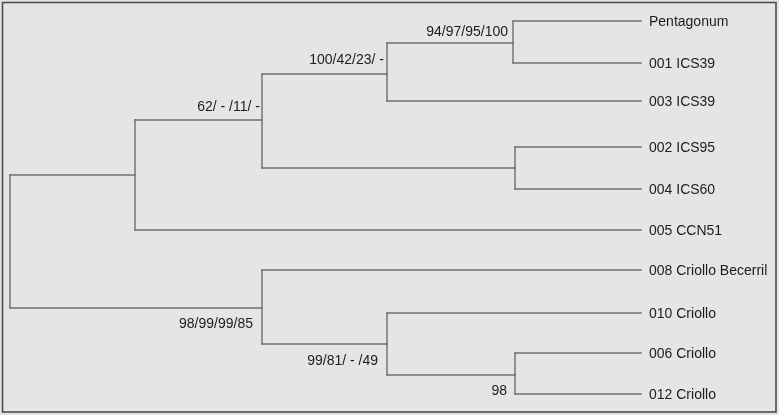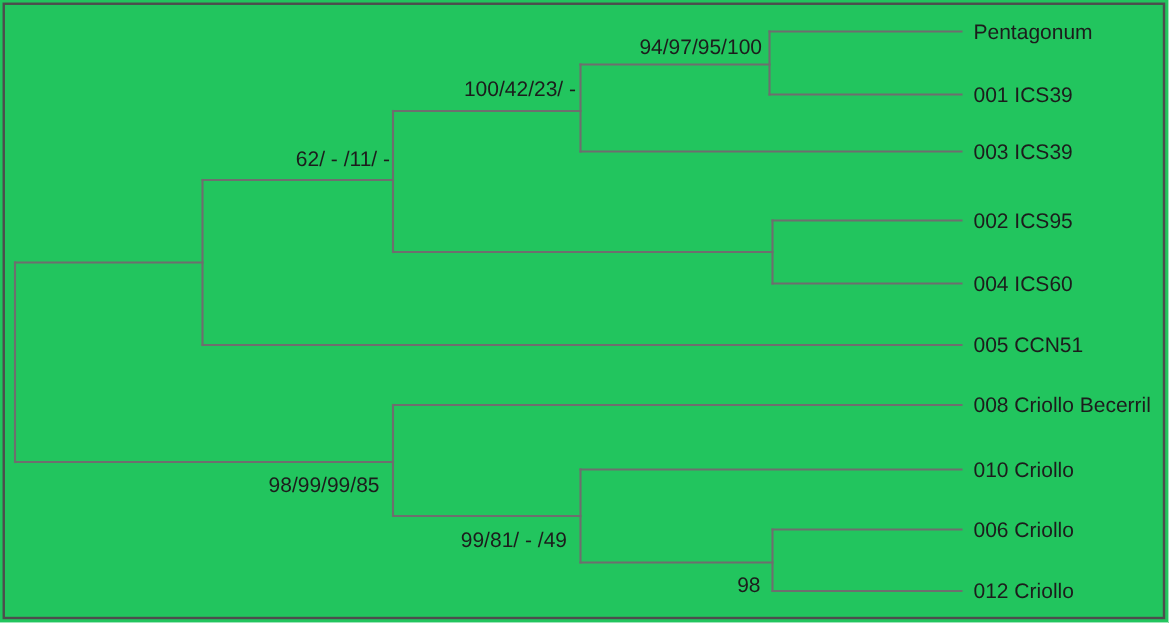--- a/index.html
+++ b/index.html
@@ -5,21 +5,21 @@
   html, body {
     margin: 0;
     padding: 0;
     background: #ffffff;
     font-family: "Liberation Sans", sans-serif;
   }
   .figure-wrap {
     position: relative;
     width: 779px;
     height: 415px;
-    background: #22c55e;
+    background: #e5e5e5;
     overflow: hidden;
   }
   svg text {
     font-family: "Liberation Sans", sans-serif;
     font-size: 14px;
   }
   svg text.taxon {
     font-size: 14px;
   }
   svg text.support {

